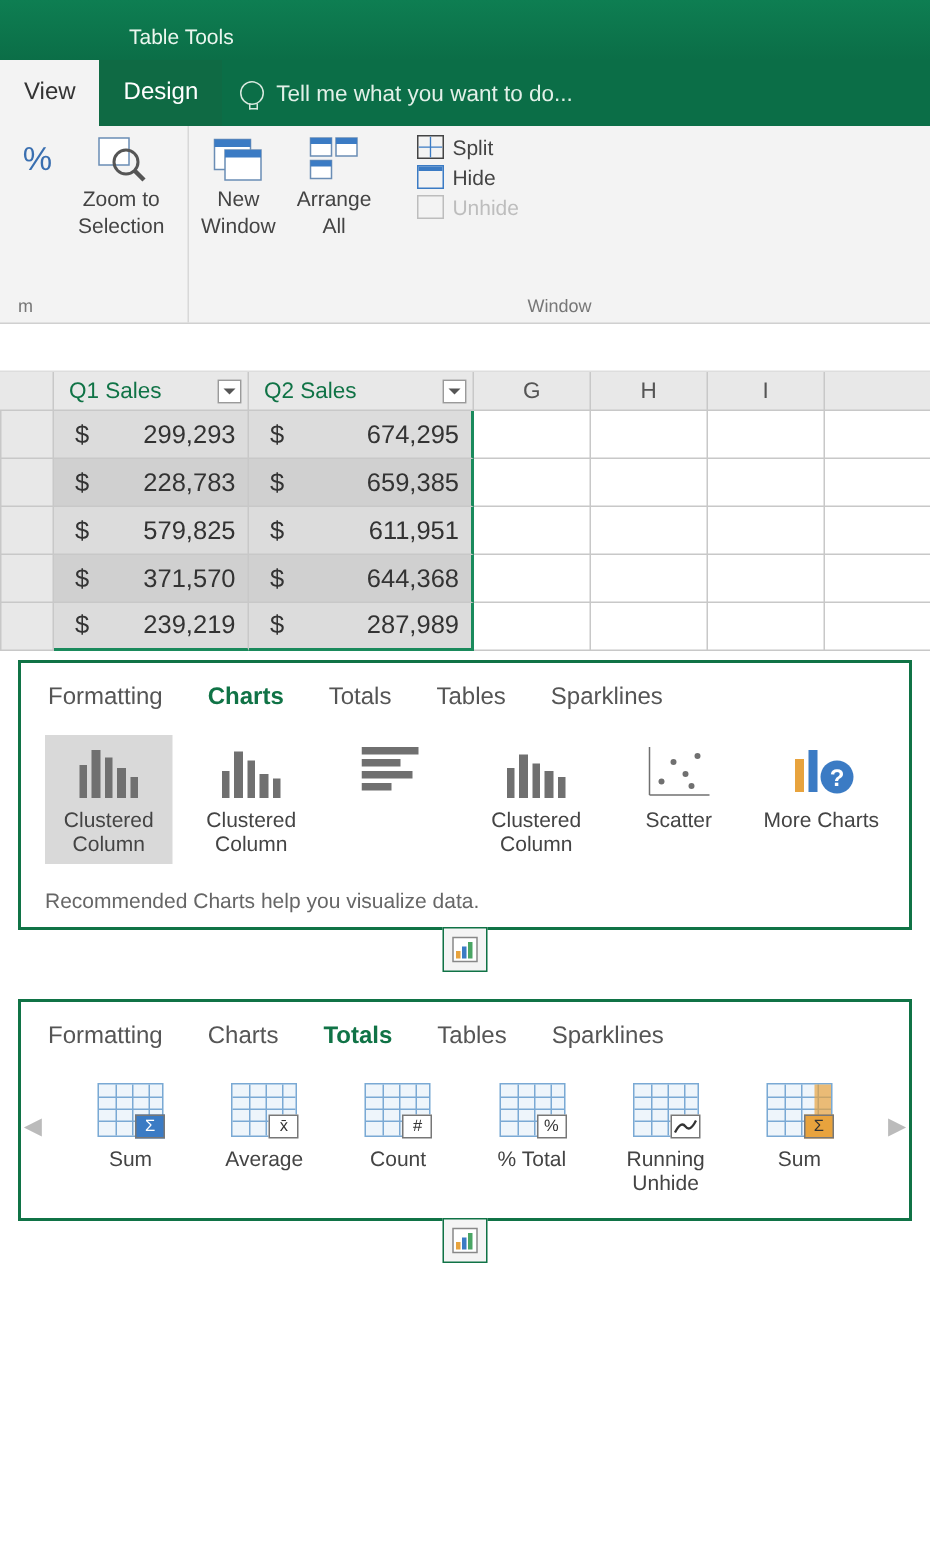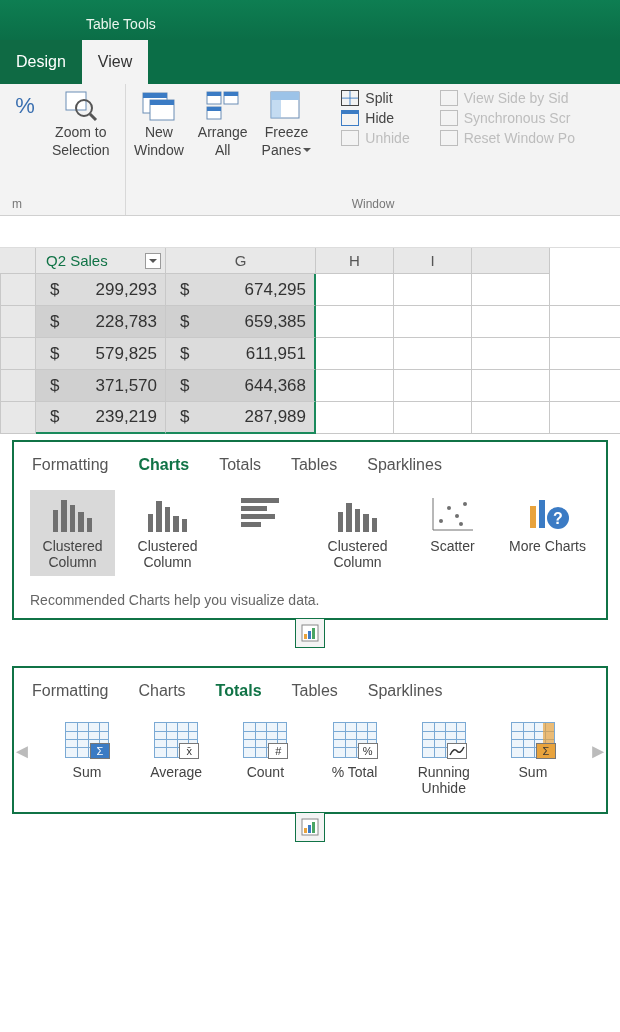--- a/index.html
+++ b/index.html
@@ -84,26 +84,30 @@
 </style>
 </head>
 <body>
 
 <div class="title-bar">
   <div class="title-context">Table Tools</div>
   <div class="title-right"></div>
 </div>
 
 <div class="tab-strip">
+  <div class="tab active">
+      <span>View</span>
+    </div>
   <div class="tab" style="background:#0f6a44;color:#fff;">
       <span>Design</span>
     </div>
-  <div class="tab active">
-      <span>View</span>
-    </div>
+  <div class="tellme">
+    <span class="bulb"></span>
+    <span>Tell me what you want to do...</span>
+  </div>
 </div>
 
 <div class="ribbon">
   <div class="ribbon-group" style="width:126px;">
     <div class="ribbon-row">
       <div class="ribbon-btn">
         <div class="ribbon-icon" style="display:flex;align-items:center;justify-content:center;">
           <span style="font-size:22px;color:#3a6fb0;">%</span>
         </div>
       </div>
@@ -139,32 +143,20 @@
               <rect x="1" y="2" width="14" height="12" fill="#fff" stroke="#6a8db5"></rect>
               <rect x="1" y="2" width="14" height="4" fill="#3b7bc4"></rect>
               <rect x="18" y="2" width="14" height="12" fill="#fff" stroke="#6a8db5"></rect>
               <rect x="18" y="2" width="14" height="4" fill="#3b7bc4"></rect>
               <rect x="1" y="17" width="14" height="12" fill="#fff" stroke="#6a8db5"></rect>
               <rect x="1" y="17" width="14" height="4" fill="#3b7bc4"></rect>
             </svg></div>
         <span>Arrange</span>
           <span>All</span>
       </div>
-      <div class="ribbon-btn">
-        <div class="ribbon-icon"><svg viewBox="0 0 34 32">
-              <rect x="2" y="2" width="28" height="26" fill="#fff" stroke="#6a8db5"></rect>
-              <rect x="2" y="2" width="28" height="8" fill="#9cc3e8"></rect>
-              <rect x="2" y="2" width="10" height="26" fill="#9cc3e8" opacity="0.6"></rect>
-            </svg></div>
-        <span>Freeze</span>
-        <span style="display:flex;align-items:center;gap:2px;">
-            <span>Panes</span>
-            <span style="border:4px solid transparent;border-top-color:#555;margin-top:4px;"></span>
-          </span>
-      </div>
 
       <div class="small-list">
         <div class="small-item">
             <span class="mini-icon">
               <svg style="position:absolute;inset:0" viewBox="0 0 18 16">
                 <line x1="9" y1="0" x2="9" y2="16" stroke="#3b7bc4"></line>
                 <line x1="0" y1="8" x2="18" y2="8" stroke="#3b7bc4"></line>
               </svg>
             </span>
             <span>Split</span>
@@ -174,44 +166,34 @@
               <span style="position:absolute;top:0;left:0;right:0;height:3px;background:#3b7bc4;"></span>
             </span>
             <span>Hide</span>
           </div>
         <div class="small-item" style="color:#bdbdbd;">
             <span class="mini-icon"></span>
             <span>Unhide</span>
           </div>
       </div>
 
-      <div class="small-list disabled">
-        <div class="small-item">
-            <span class="mini-icon"></span>
-            <span>View Side by Sid</span>
-          </div>
-        <div class="small-item">
-            <span class="mini-icon"></span>
-            <span>Synchronous Scr</span>
-          </div>
-        <div class="small-item">
-            <span class="mini-icon"></span>
-            <span>Reset Window Po</span>
-          </div>
-      </div>
     </div>
     <div class="ribbon-group-label">Window</div>
   </div>
 </div>
 
 <div class="fbar"></div>
 
 <div class="sheet">
   <div class="table-hdr-row">
     <div class="table-hdr plain"></div>
+    <div class="table-hdr">
+        <span>Q1 Sales</span>
+        <span class="dd"></span>
+      </div>
     <div class="table-hdr">
         <span>Q2 Sales</span>
         <span class="dd"></span>
       </div>
     <div class="table-hdr plain">
         <span>G</span>
       </div>
     <div class="table-hdr plain">
         <span>H</span>
       </div>

